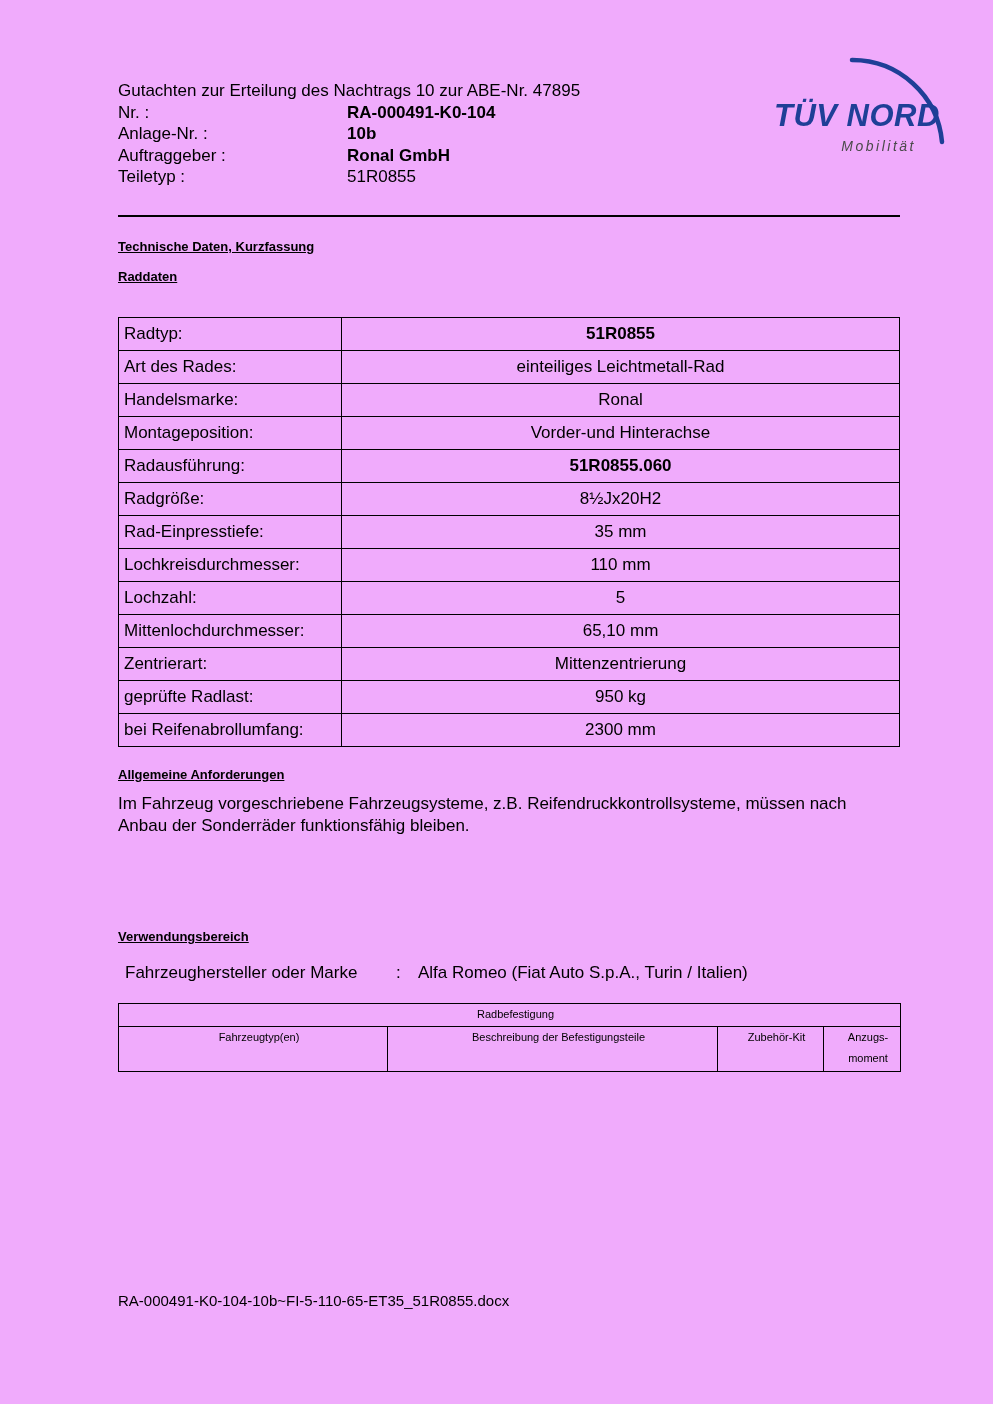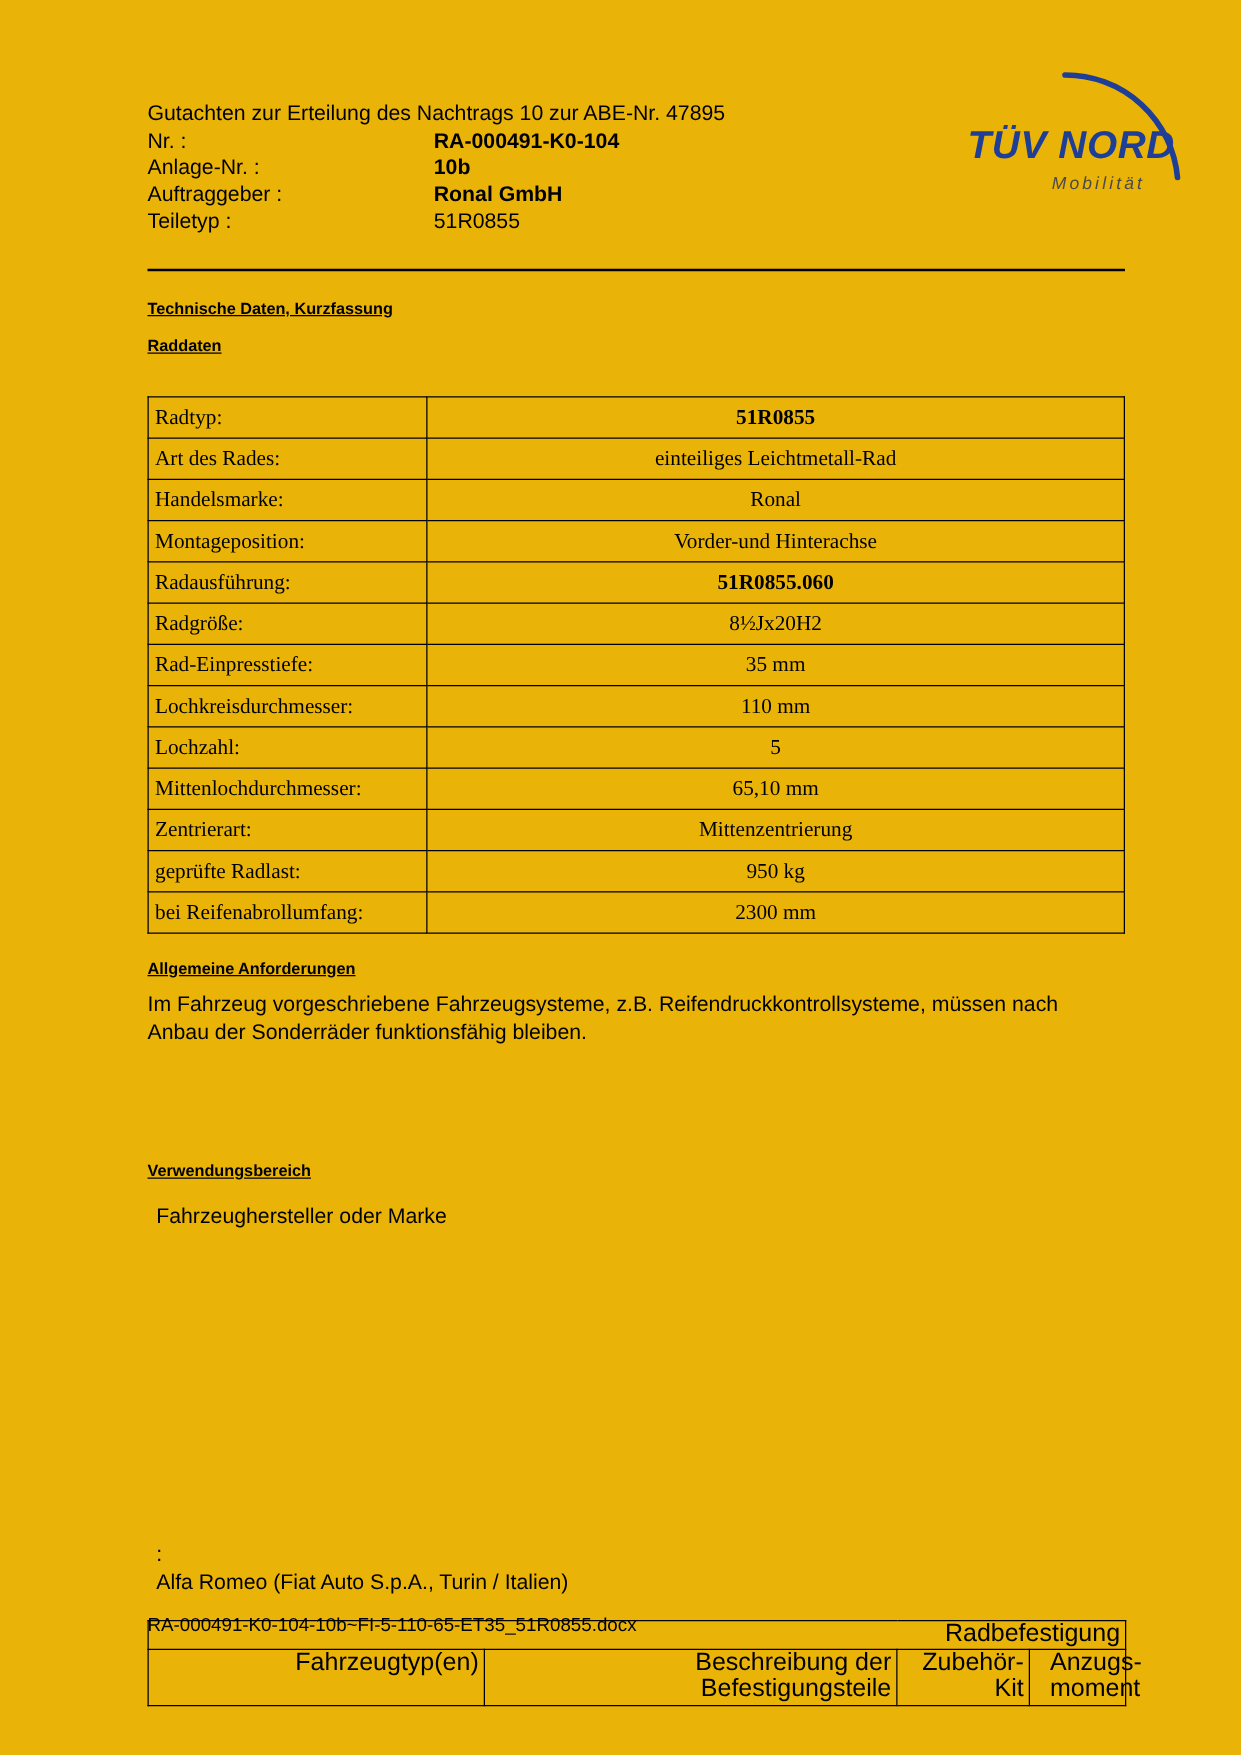--- a/index.html
+++ b/index.html
@@ -6,21 +6,21 @@
   html, body { background: #ffffff; }
   body {
     width: 993px; height: 1404px;
     font-family: "Liberation Sans", sans-serif;
     color: #000;
   }
   .page {
     position: relative;
     width: 993px; height: 1404px;
     padding: 80px 93px 0 118px;
-    background: #eab308;
+    background: #f0abfc;
     overflow: hidden;
   }
   .doc-title { font-size: 17px; line-height: 21.5px; }
   .hdr-row { display: flex; font-size: 17px; line-height: 21.5px; }
   .hdr-label { width: 229px; flex: 0 0 229px; }
   .bold { font-weight: bold; }
 
   
   .logo { position: absolute; top: 52px; left: 772px; width: 180px; height: 112px; }
   .logo-arc { position: absolute; top: 0; left: 0; width: 180px; height: 112px; }
@@ -39,44 +39,44 @@
 
   .heading {
     font-size: 13px; font-weight: bold; text-decoration: underline;
     line-height: 21.5px;
   }
   .heading.tech { margin-top: 19px; }
   .heading.rd { margin-top: 9px; }
   .heading.aa { margin-top: 17px; }
   .heading.vw { margin-top: 90px; }
 
-  table.raddaten { border-collapse: collapse; width: 782px; margin-top: 29px; font-family: Liberation Serif, serif; }
+  table.raddaten { border-collapse: collapse; width: 782px; margin-top: 29px; }
   table.raddaten td {
     border: 1px solid #000;
     font-size: 17px; line-height: 20px;
     height: 33px; vertical-align: middle;
     padding: 2px 5px;
   }
   table.raddaten td.lbl { width: 223px; text-align: left; }
   table.raddaten td.val { text-align: center; }
 
   p.bodytext {
     margin-top: 8px; font-size: 17px; line-height: 21.5px;
     max-width: 748px;
   }
 
-  .hersteller { display: flex; margin-top: 14px; font-size: 17px; line-height: 21.5px; padding-left: 7px; flex-direction: column; }
+  .hersteller { display: flex; margin-top: 14px; font-size: 17px; line-height: 21.5px; padding-left: 7px; }
   .h-label { width: 271px; flex: 0 0 271px; }
   .h-colon { width: 22px; flex: 0 0 22px; }
 
   table.befestigung { border-collapse: collapse; width: 782px; margin-top: 20px; table-layout: fixed; }
   table.befestigung td {
     border: 1px solid #000;
-    font-size: 20px; line-height: 21px;
-    vertical-align: top; text-align: right;
+    font-size: 11px; line-height: 21px;
+    vertical-align: top; text-align: center;
     padding: 0px 4px 1px 16px;
   }
   table.befestigung td.b-title { height: 23px; }
   table.befestigung col.c1 { width: 269px; }
   table.befestigung col.c2 { width: 330px; }
   table.befestigung col.c3 { width: 106px; }
   table.befestigung col.c4 { width: 77px; }
   table.befestigung tr.hd td { height: 45px; }
   table.befestigung tr.row td { height: 46px; }
   td.wrap2 { white-space: pre-line; }

